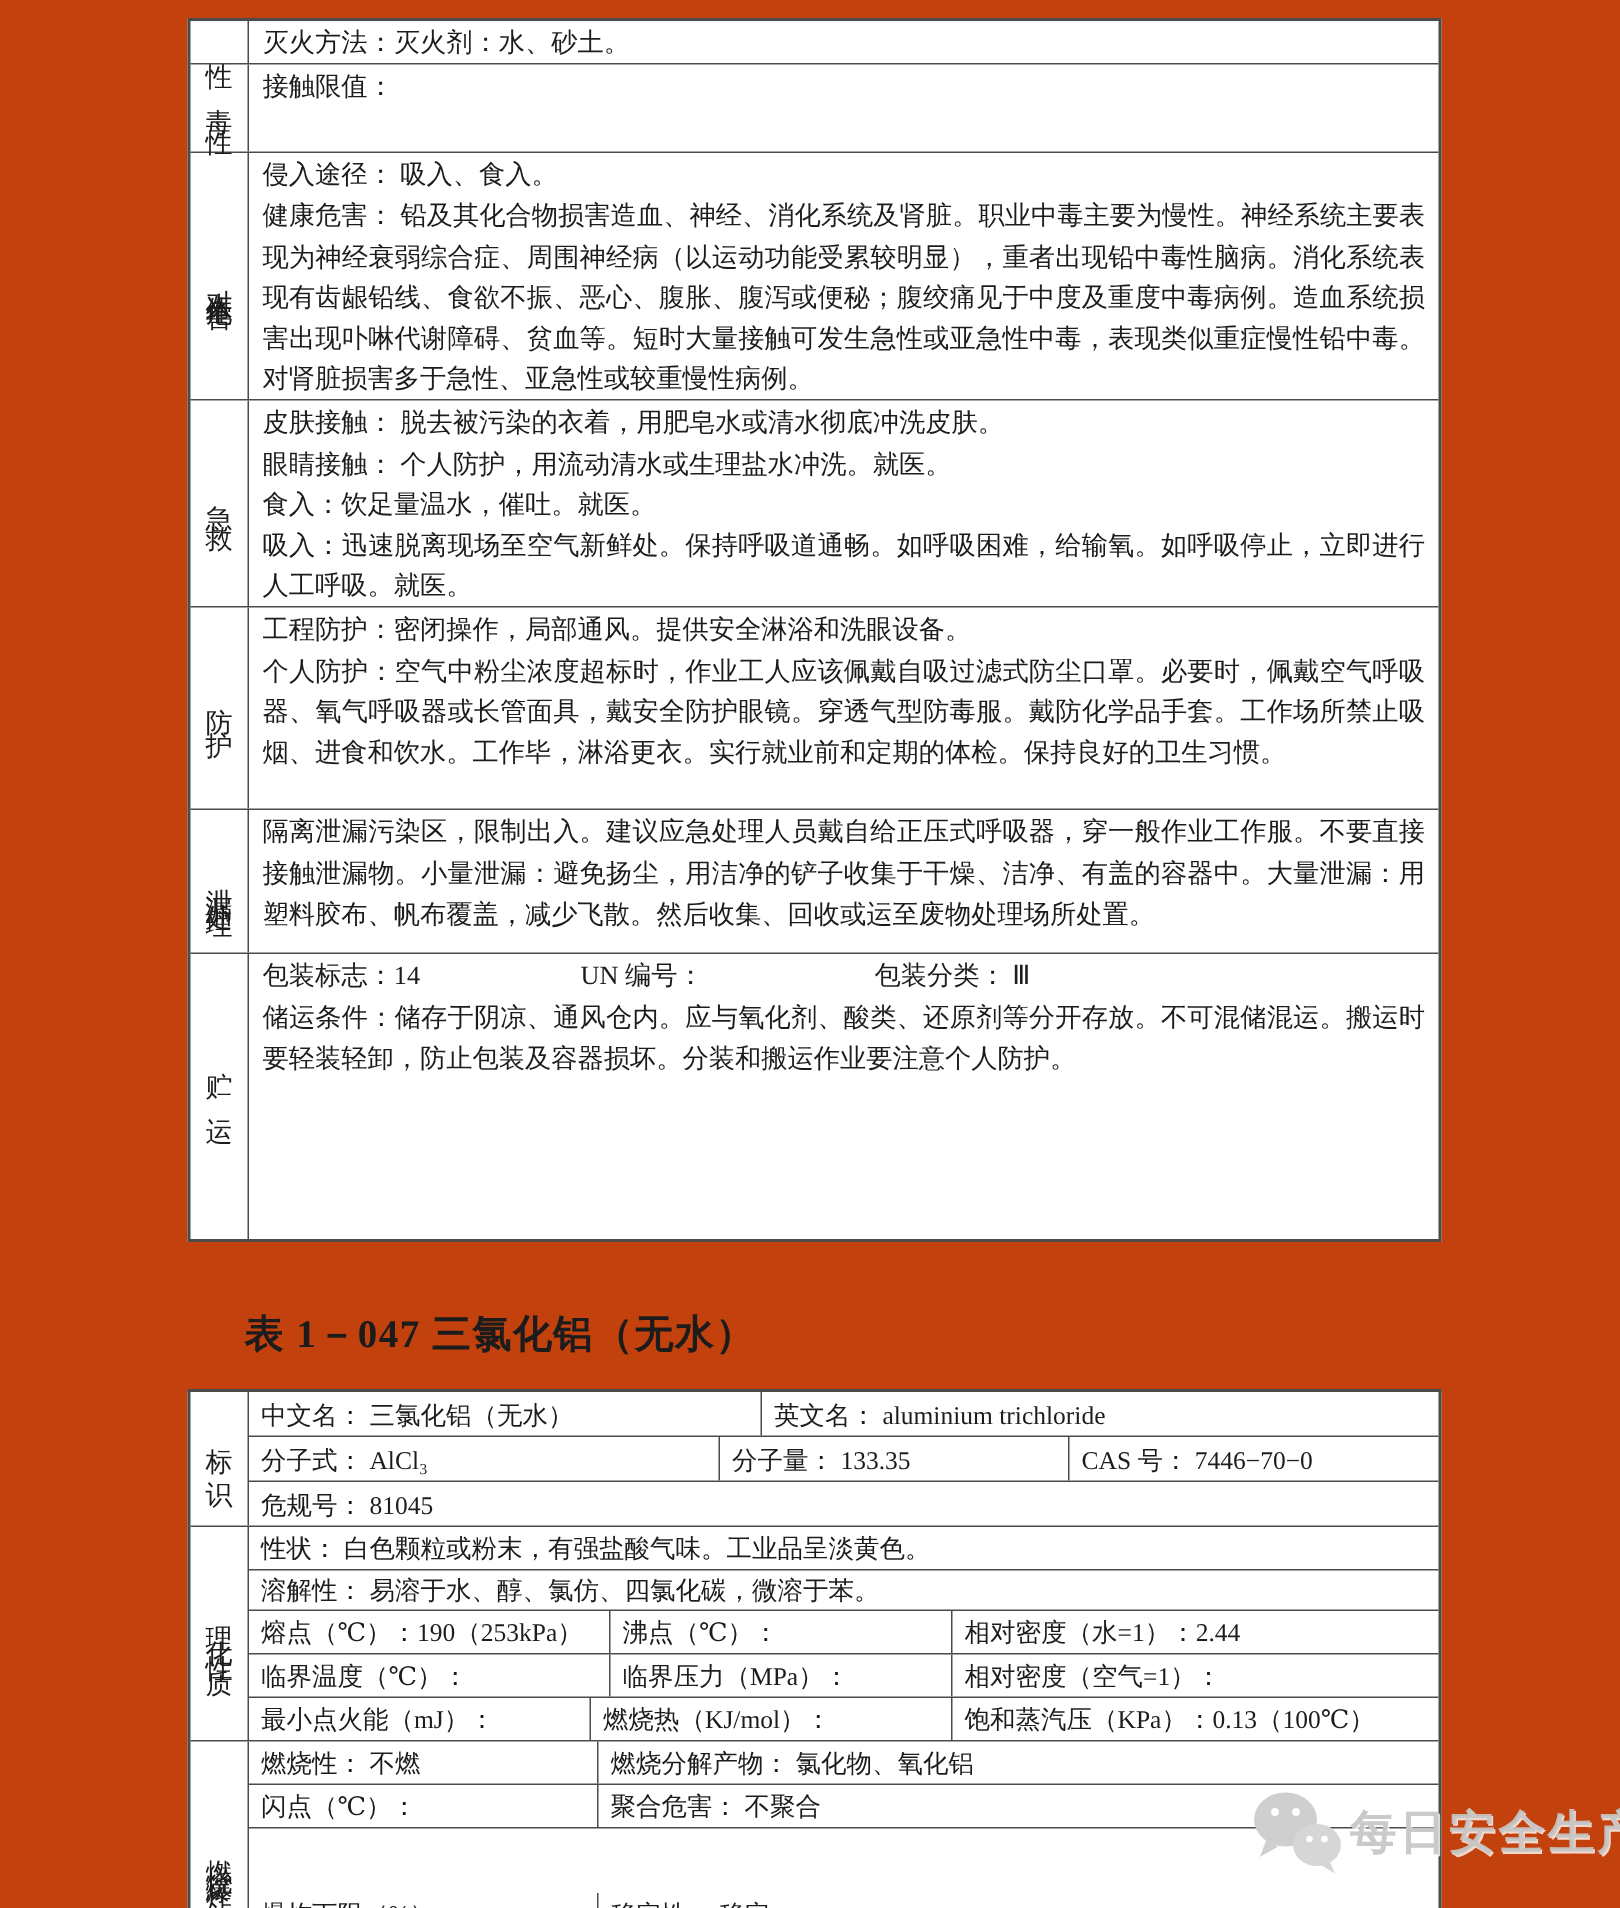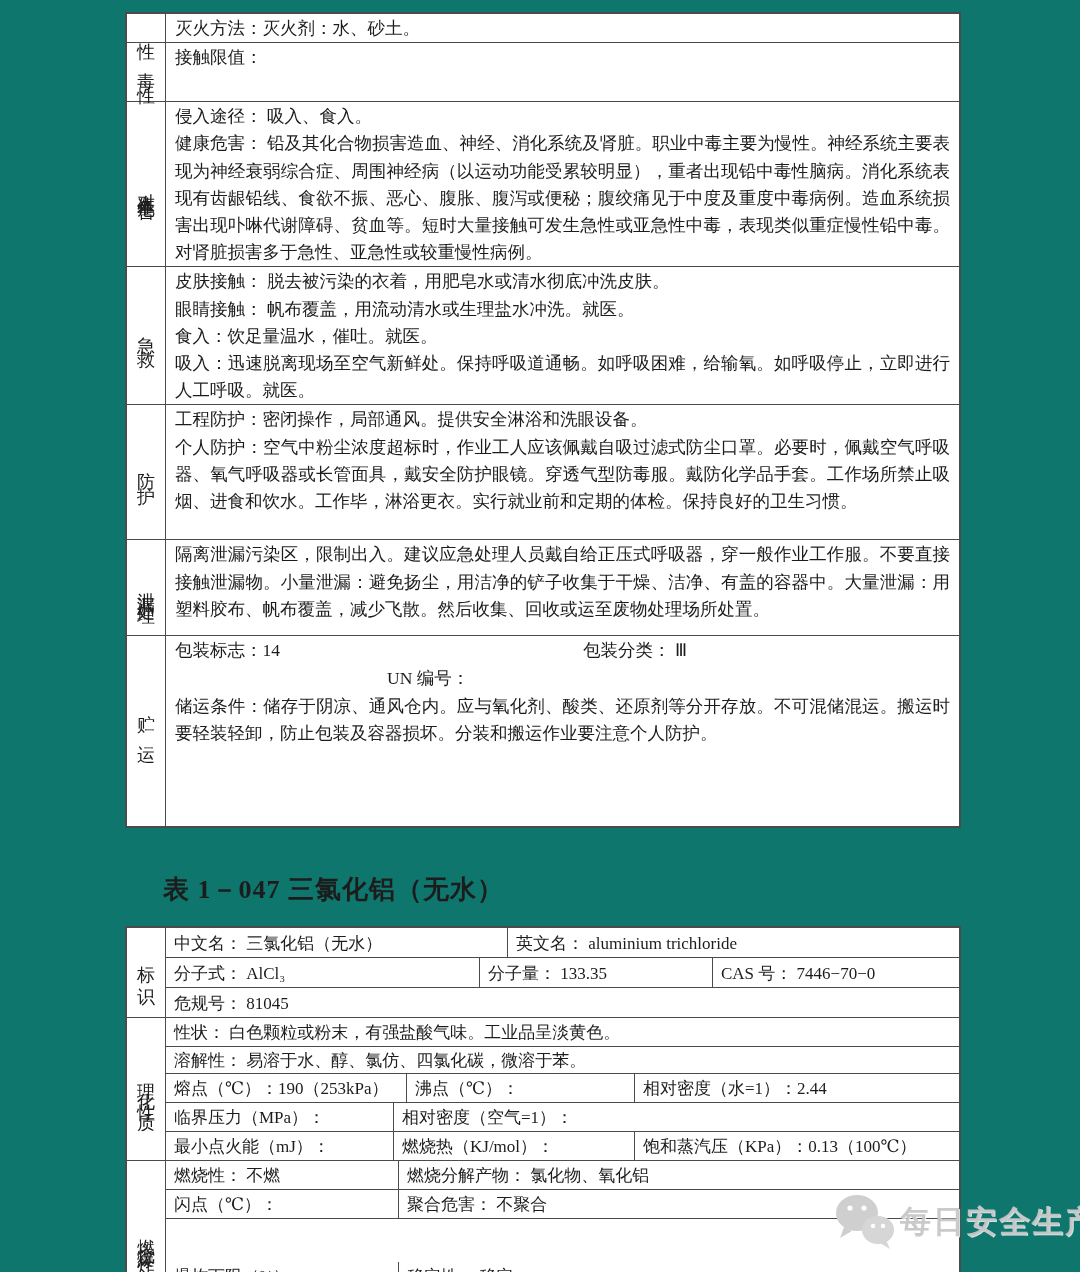--- a/index.html
+++ b/index.html
@@ -1,33 +1,33 @@
 <!DOCTYPE html>
 <html><head>
 <meta charset="utf-8">
 <style>
   html,body{margin:0;padding:0;background:#fff;}
-  .page{position:relative;width:1080px;height:1272px;background:#0f766e;overflow:hidden;
+  .page{position:relative;width:1080px;height:1272px;background:#c2410c;overflow:hidden;
         font-family:"Liberation Serif","DejaVu Serif",serif;color:#1c1c1c;}
   
   .tbl{position:absolute;box-sizing:border-box;border:2px solid #4b4b4b;background:#fff;}
   .sect{display:flex;border-bottom:1px solid #4b4b4b;}
   .sect:last-child{border-bottom:none;}
   .lblcol{flex:0 0 38px;border-right:1px solid #4b4b4b;display:flex;align-items:center;justify-content:center;}
   .lblcol .vtext{writing-mode:vertical-rl;text-orientation:upright;font-size:18px;line-height:38px;}
   .ls2{letter-spacing:2px;} .ls5{letter-spacing:5px;} .ls6{letter-spacing:6px;}
   .ls10{letter-spacing:10px;} .ls14{letter-spacing:14px;} .ls22{letter-spacing:22px;} .ls30{letter-spacing:30px;}
   .content{flex:1;display:flex;flex-direction:column;min-width:0;}
   
   .paras{padding:1px 9px 0 9px;font-size:17.5px;line-height:27.2px;text-align:justify;}
   .paras p{margin:0;}
   .h27{min-height:26px;} .h58{min-height:57px;} .h164{min-height:163px;} .h133{min-height:132px;}
   .h134{min-height:133px;} .h95{min-height:94px;} .h190{min-height:189px;}
-  .pack-line{display:flex;}
-  .pack-seg1{flex:0 0 212px;} .pack-seg2{flex:0 0 196px;margin-top:28px;} .pack-seg3{flex:1;font-family:Liberation Serif, serif;}
+  .pack-line{display:flex;align-items:flex-end;}
+  .pack-seg1{flex:0 0 212px;} .pack-seg2{flex:0 0 196px;} .pack-seg3{flex:1;font-family:Liberation Serif, serif;}
   
   .row{display:flex;border-bottom:1px solid #4b4b4b;}
   .content .row:last-child{border-bottom:none;}
   .cell{box-sizing:border-box;border-right:1px solid #4b4b4b;padding:1px 8px 0 8px;
         font-size:17px;white-space:nowrap;overflow:hidden;display:flex;align-items:center;}
   .cell.last{border-right:none;flex:1;}
   .rh29{height:29px;} .rh28{height:28px;} .rh26{height:26px;} .rh27{height:27px;margin-top:43px;} .rh22{height:22px;}
   .w342{flex:0 0 342px;} .w314{flex:0 0 314px;} .w233{flex:0 0 233px;}
   .w241{flex:0 0 241px;} .w228{flex:0 0 228px;}
   #table1{left:125px;top:12px;width:836px;}
@@ -82,21 +82,21 @@
       </div>
     </div>
 
     <div class="sect">
       <div class="lblcol">
         <span class="vtext ls14">急救</span>
       </div>
       <div class="content">
         <div class="paras h133">
           <p>皮肤接触： 脱去被污染的衣着，用肥皂水或清水彻底冲洗皮肤。</p>
-          <p>眼睛接触： 帆布覆盖，用流动清水或生理盐水冲洗。就医。</p>
+          <p>眼睛接触： 个人防护，用流动清水或生理盐水冲洗。就医。</p>
           <p>食入：饮足量温水，催吐。就医。</p>
           <p>吸入：迅速脱离现场至空气新鲜处。保持呼吸道通畅。如呼吸困难，给输氧。如呼吸停止，立即进行人工呼吸。就医。</p>
         </div>
       </div>
     </div>
 
     <div class="sect">
       <div class="lblcol">
         <span class="vtext ls14">防护</span>
       </div>
@@ -171,20 +171,21 @@
         </div>
         <div class="row rh26">
           <div class="cell last">溶解性： 易溶于水、醇、氯仿、四氯化碳，微溶于苯。</div>
         </div>
         <div class="row rh28">
           <div class="cell w241">熔点（℃）：190（253kPa）</div>
           <div class="cell w228">沸点（℃）：</div>
           <div class="cell last">相对密度（水=1）：2.44</div>
         </div>
         <div class="row rh28">
+          <div class="cell w241">临界温度（℃）：</div>
           <div class="cell w228">临界压力（MPa）：</div>
           <div class="cell last">相对密度（空气=1）：</div>
         </div>
         <div class="row rh28">
           <div class="cell w228">最小点火能（mJ）：</div>
           <div class="cell w241">燃烧热（KJ/mol）：</div>
           <div class="cell last">饱和蒸汽压（KPa）：0.13（100℃）</div>
         </div>
       </div>
     </div>

